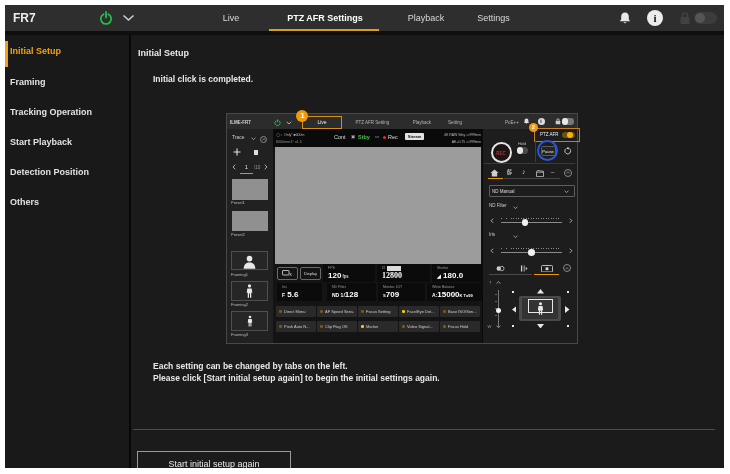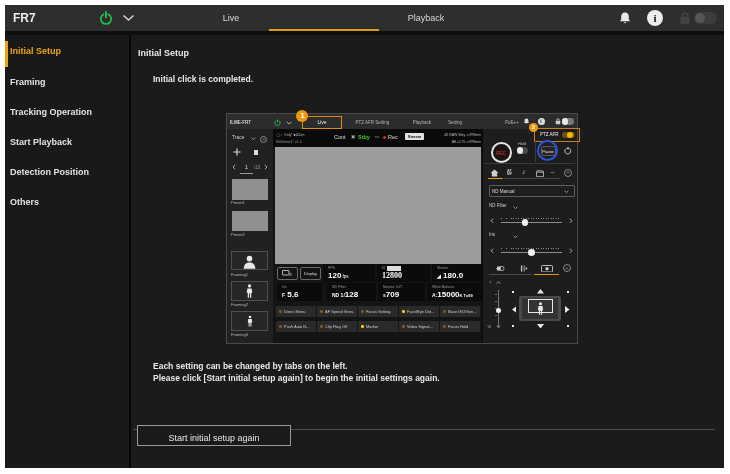--- a/index.html
+++ b/index.html
@@ -34,21 +34,23 @@
   <div class="a" id="topbar">
     <div class="a" style="left:8px; top:0; height:26px; line-height:26px; font-size:12px; font-weight:bold; color:#ececec;">FR7</div>
     <svg class="a" style="left:94px; top:6px;" width="14" height="14" viewBox="0 0 14 14">
       <path d="M4.6 3.2 A5.2 5.2 0 1 0 9.4 3.2" fill="none" stroke="#21c24a" stroke-width="1.7" stroke-linecap="round"></path>
       <line x1="7" y1="1" x2="7" y2="6.4" stroke="#21c24a" stroke-width="1.8" stroke-linecap="round"></line>
     </svg>
     <svg class="a" style="left:117px; top:9px;" width="13" height="8" viewBox="0 0 13 8">
       <path d="M1.5 1.5 L6.5 6 L11.5 1.5" fill="none" stroke="#cfcfcf" stroke-width="1.6"></path>
     </svg>
     <div class="a tab" style="left:196px; width:60px;">Live</div>
+    <div class="a tab" style="left:264px; width:112px; font-weight:bold; color:#fff;">PTZ AFR Settings</div>
     <div class="a tab" style="left:386px; width:70px;">Playback</div>
+    <div class="a tab" style="left:455px; width:67px;">Settings</div>
     <div class="a" style="left:264px; top:24px; width:110px; height:2px; background:#dda012;"></div>
 
     <svg class="a" style="left:613px; top:7px;" width="14" height="13" viewBox="0 0 14 13">
       <path d="M7 0.5 C4.5 0.5 3.2 2.3 3.2 4.5 L3.2 7.5 L1.8 9.3 L12.2 9.3 L10.8 7.5 L10.8 4.5 C10.8 2.3 9.5 0.5 7 0.5 Z" fill="#e8e8e8"></path>
       <path d="M5.5 10.2 A1.6 1.6 0 0 0 8.5 10.2 Z" fill="#e8e8e8"></path>
     </svg>
     <div class="a" style="left:642px; top:5px; width:16px; height:16px; border-radius:50%; background:#ececec; color:#111; font-size:11px; font-weight:bold; text-align:center; line-height:16px; font-family:'Liberation Serif',serif;">i</div>
 
     <svg class="a" style="left:674px; top:7px;" width="12" height="13" viewBox="0 0 12 13">
       <rect x="1.5" y="5" width="9" height="7" rx="1" fill="#424242"></rect>
@@ -341,17 +343,17 @@
           <path d="M9 7 L0 0 L0 14 Z" fill="#e8e8e8"></path>
         </svg>
       <div class="a" style="left:284.5px; top:176.5px; width:2px; height:2px; background:#e8e8e8;"></div>
       <div class="a" style="left:339.5px; top:176.5px; width:2px; height:2px; background:#e8e8e8;"></div>
       <div class="a" style="left:284.5px; top:210.5px; width:2px; height:2px; background:#e8e8e8;"></div>
       <div class="a" style="left:339.5px; top:210.5px; width:2px; height:2px; background:#e8e8e8;"></div>
     </div>
     <div class="a" style="left:22px; top:337.5px; font-size:8.5px; font-weight:bold; color:#e8e8e8;">Please click [Start initial setup again] to begin the initial settings again.</div>
     <div class="a" style="left:22px; top:325.5px; font-size:8.5px; font-weight:bold; color:#e8e8e8;">Each setting can be changed by tabs on the left.</div>
     <div class="a" style="left:2px; top:394px; width:582px; height:1px; background:#4c4c4c;"></div>
-    <div class="a" style="left:6px; top:390px; width:154px; height:21px; border:1px solid #9a9a9a; background:#1b1b1b;">
+    <div class="a" style="left:6px; top:416px; width:154px; height:21px; border:1px solid #9a9a9a; background:#1b1b1b;">
       <div style="text-align:center; line-height:25px; font-size:9px; color:#e8e8e8;">Start initial setup again</div>
     </div>
   </div>
 </div>
 
 </body></html>

